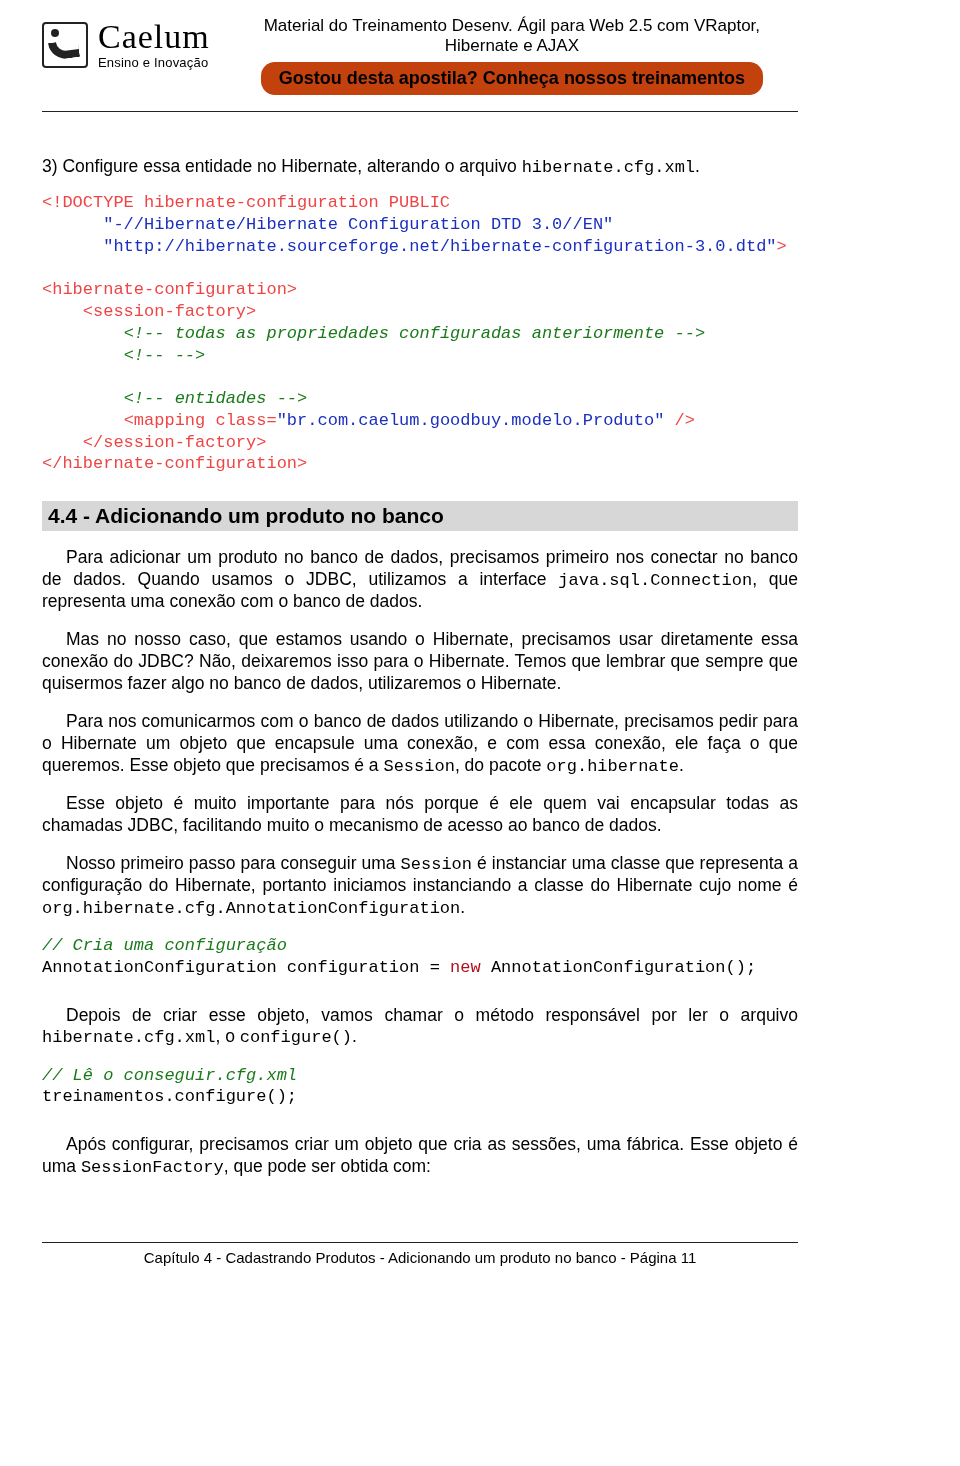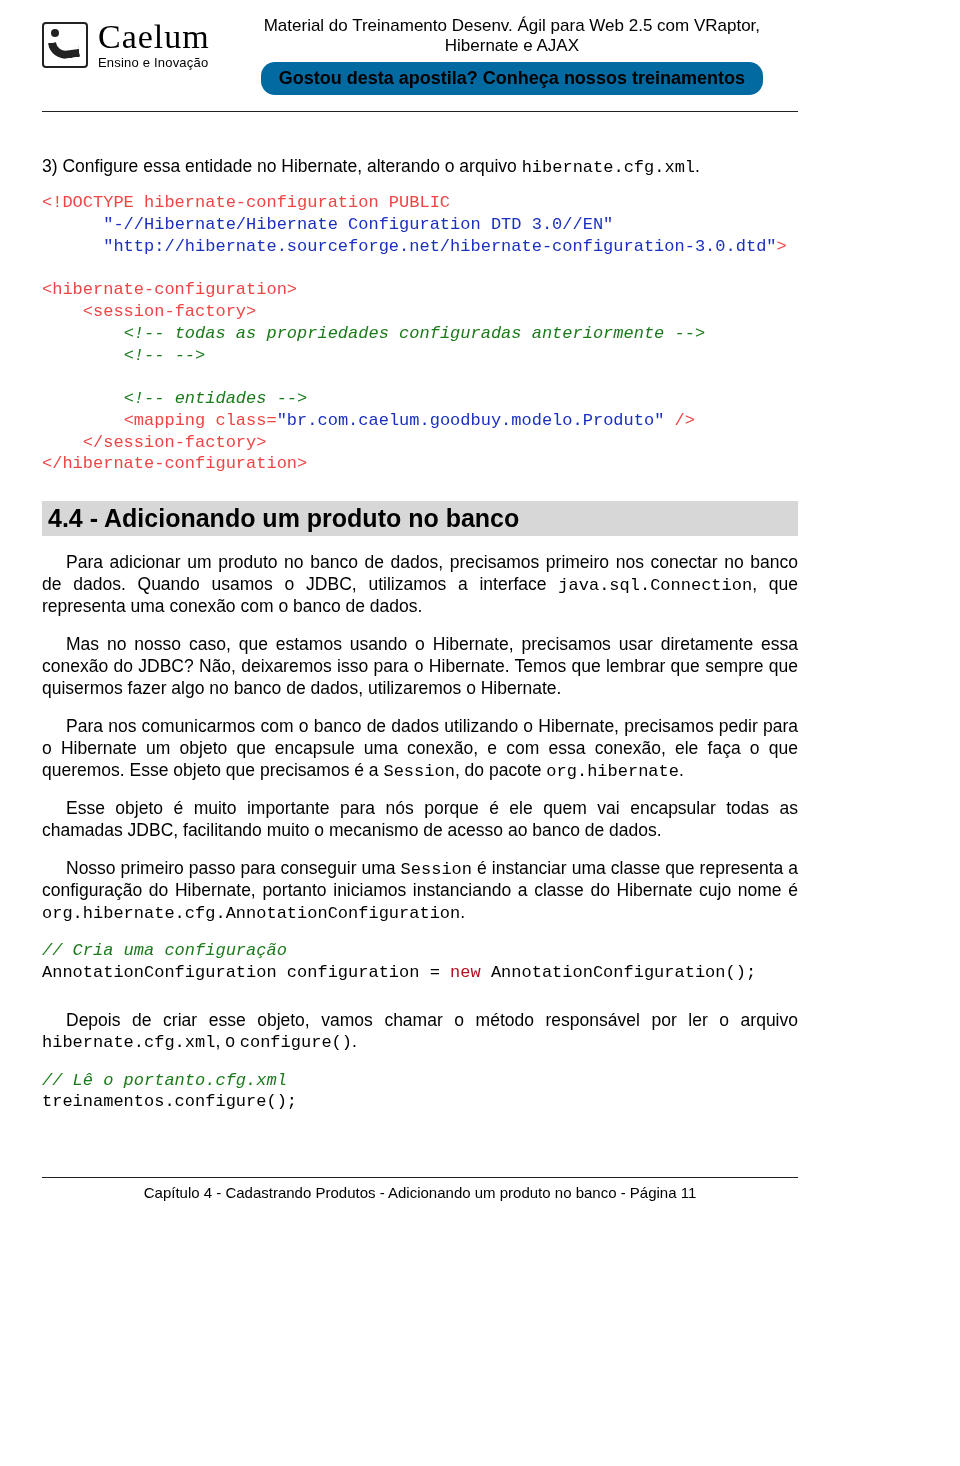--- a/index.html
+++ b/index.html
@@ -76,21 +76,21 @@
     flex: 1;
     text-align: center;
     padding-top: 2px;
   }
   .header-course {
     font-size: 17px;
     margin-bottom: 6px;
   }
   .header-cta {
     display: inline-block;
-    background: #0369a1;
+    background: #c2410c;
     border-radius: 14px;
     padding: 6px 18px;
     font-weight: bold;
     font-size: 18px;
   }
   .hr {
     border: none;
     border-top: 1.5px solid #222;
     margin: 10px 0 44px 0;
   }
@@ -112,21 +112,21 @@
     margin: 0 0 26px 0;
     line-height: 1.28;
   }
   pre.code .kw  { color: #ef4444; } 
   pre.code .str { color: #1a2fbf; } 
   pre.code .cm  { color: #1a7a1a; font-style: italic; } 
   pre.code .new { color: #b01020; }
   .section-title {
     background: #d7d7d7;
     font-weight: bold;
-    font-size: 25px;
+    font-size: 21px;
     padding: 2px 6px;
     margin: 0 0 16px 0;
   }
   p.para {
     margin: 0 0 16px 0;
     text-align: justify;
     text-indent: 24px;
   }
   p.after-code-line {
     margin: 14px 0 16px 0;
@@ -202,22 +202,25 @@
       <span>Nosso primeiro passo para conseguir uma </span><span class="code-inline">Session</span><span> é instanciar uma classe que representa a configuração do Hibernate, portanto iniciamos instanciando a classe do Hibernate cujo nome é </span><span class="code-inline">org.hibernate.cfg.AnnotationConfiguration</span><span>.</span>
     </p>
 
 <pre class="code"><span class="cm">// Cria uma configuração</span>
 <span>AnnotationConfiguration configuration = </span><span class="new">new</span><span> AnnotationConfiguration();</span></pre>
 
     <p class="after-code-line">
       <span>Depois de criar esse objeto, vamos chamar o método responsável por ler o arquivo </span><span class="code-inline">hibernate.cfg.xml</span><span>, o </span><span class="code-inline">configure()</span><span>.</span>
     </p>
 
-<pre class="code"><span class="cm">// Lê o portanto.cfg.xml</span>
+<pre class="code"><span class="cm">// Lê o conseguir.cfg.xml</span>
 <span>treinamentos.configure();</span></pre>
 
+    <p class="after-code-line">
+      <span>Após configurar, precisamos criar um objeto que cria as sessões, uma fábrica.  Esse objeto é uma </span><span class="code-inline">SessionFactory</span><span>, que pode ser obtida com:</span>
+    </p>
 
   </div>
 
   <hr class="footer-rule">
   <div class="footer">Capítulo 4 - Cadastrando Produtos - Adicionando um produto no banco - Página 11</div>
 
 </div>
 
 </body></html>

